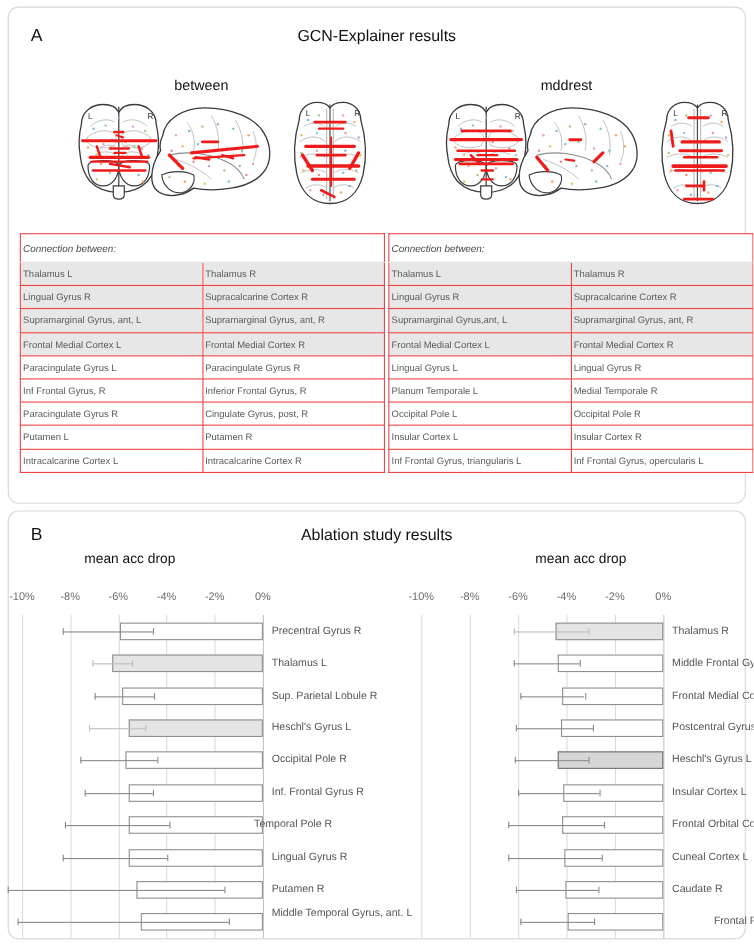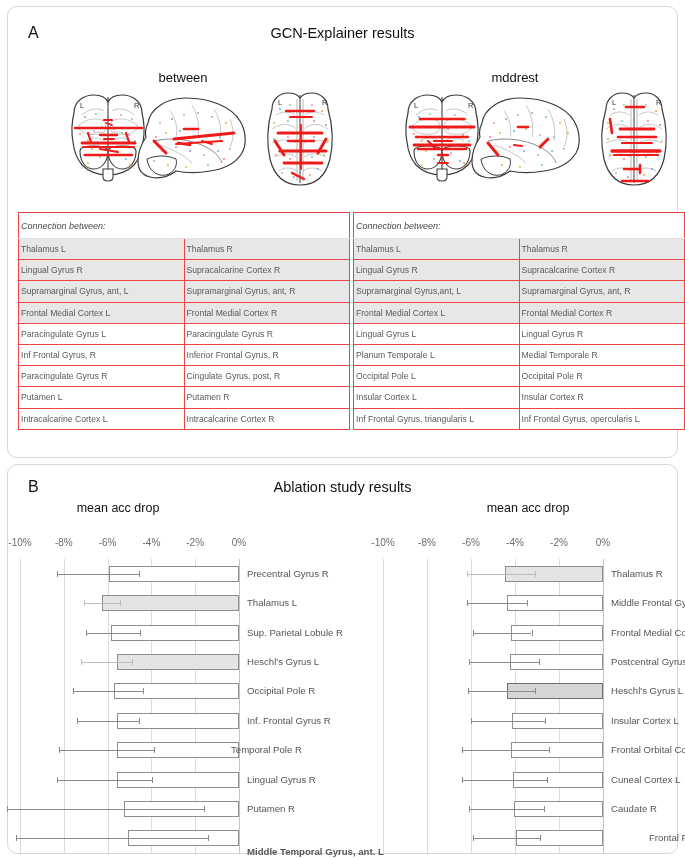--- a/index.html
+++ b/index.html
@@ -511,21 +511,21 @@
             <div class="cat-label" style="left: 239px; top: 214.5px;">Lingual Gyrus R</div>
             <div class="bar" style="left: 116.025px; width: 114.975px; top: 241.9px; height: 16px;"></div>
             <div class="err" style="left: -1.14px; width: 197.1px; top: 249.9px;"></div>
             <div class="cap" style="left: -1.14px; top: 246.9px; height: 6px;"></div>
             <div class="cap" style="left: 195.96px; top: 246.9px; height: 6px;"></div>
             <div class="cat-label" style="left: 239px; top: 243.9px;">Putamen R</div>
             <div class="bar" style="left: 120.405px; width: 110.595px; top: 271.3px; height: 16px;"></div>
             <div class="err" style="left: 7.62px; width: 192.72px; top: 279.3px;"></div>
             <div class="cap" style="left: 7.62px; top: 276.3px; height: 6px;"></div>
             <div class="cap" style="left: 200.34px; top: 276.3px; height: 6px;"></div>
-            <div class="cat-label" style="left: 239px; top: 287px; font-weight: bold;">Middle Temporal Gyrus, ant. L</div>
+            <div class="cat-label" style="left: 239px; top: 266px;">Middle Temporal Gyrus, ant. L</div>
           </div>
           <div class="axis-label" style="left: 12px; top: 36px;">-10%</div>
           <div class="axis-label" style="left: 55.8px; top: 36px;">-8%</div>
           <div class="axis-label" style="left: 99.6px; top: 36px;">-6%</div>
           <div class="axis-label" style="left: 143.4px; top: 36px;">-4%</div>
           <div class="axis-label" style="left: 187.2px; top: 36px;">-2%</div>
           <div class="axis-label" style="left: 231px; top: 36px;">0%</div>
         </div>
     </div>
 

